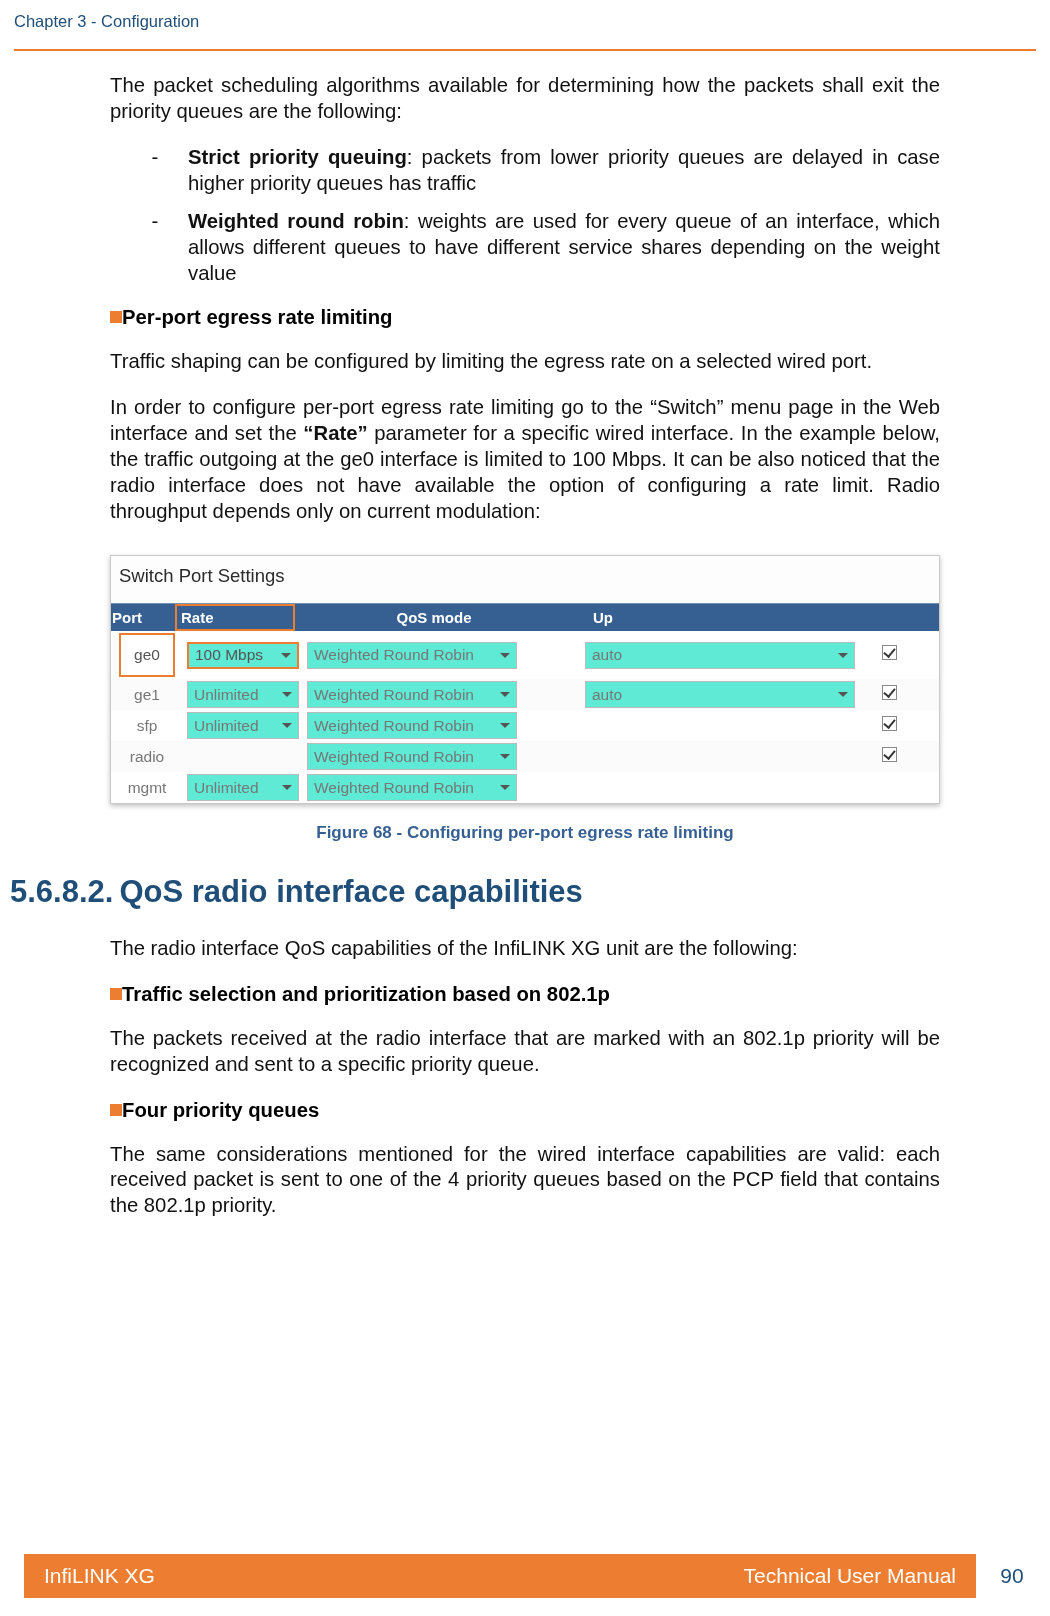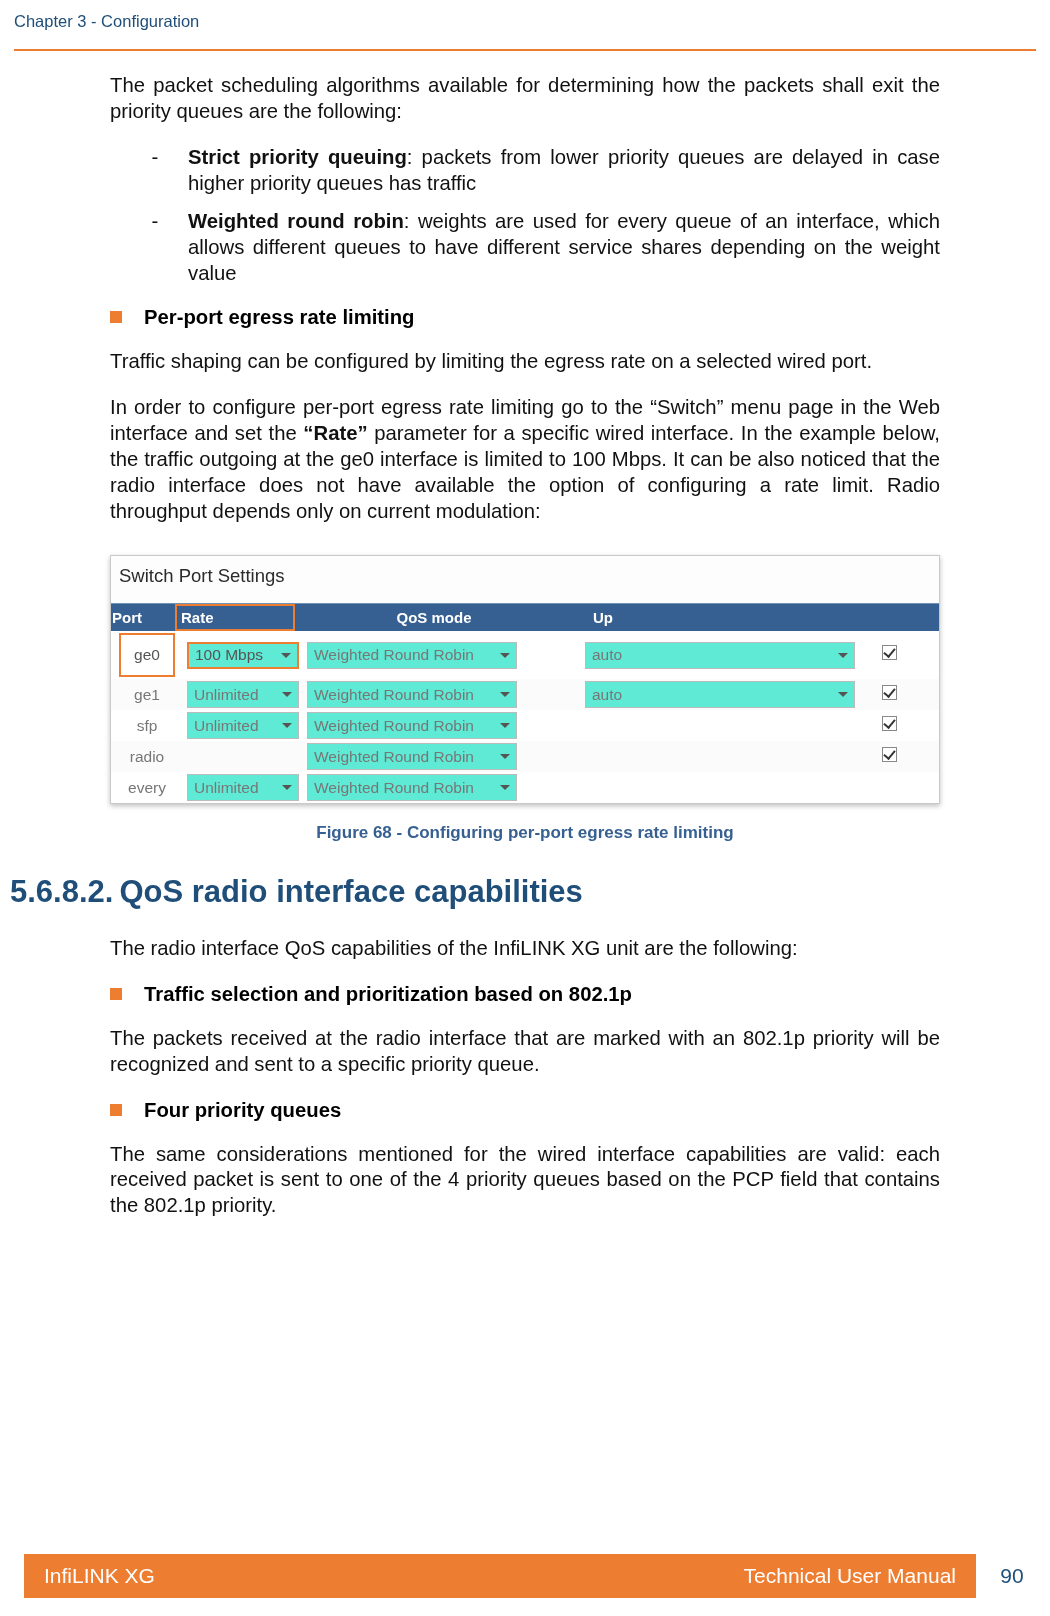--- a/index.html
+++ b/index.html
@@ -35,21 +35,20 @@
   .bullet-row {
     display: flex;
     gap: 28px;
     margin-bottom: 12px;
   }
   .dash { width: 10px; flex: none; text-align: center; }
   .bullet-text { flex: 1; }
   .orange-bullet-row {
     display: flex;
     align-items: flex-start;
-    gap: 22px;
     margin-bottom: 18px;
   }
   .orange-square {
     width: 12px; height: 12px;
     background: #ed7d31;
     margin-top: 6px;
     flex: none;
   }
   .ob-title { font-weight: bold; color: #000; font-size: 20.3px; }
   .figure-wrap {
@@ -281,21 +280,21 @@
             <div class="td-qos">
               <div class="dropbox" style="width: 210px;">
                 <span>Weighted Round Robin</span>
                 <span class="caret"></span>
               </div>
             </div>
             <div class="td-mode"></div>
             <div class="td-up"><span class="checkbox"></span></div>
           </div>
           <div class="tr">
-            <div class="td-port">every</div>
+            <div class="td-port">mgmt</div>
             <div class="td-rate">
               <div class="dropbox wide">
                 <span>Unlimited</span>
                 <span class="caret"></span>
               </div>
             </div>
             <div class="td-qos">
               <div class="dropbox" style="width: 210px;">
                 <span>Weighted Round Robin</span>
                 <span class="caret"></span>

